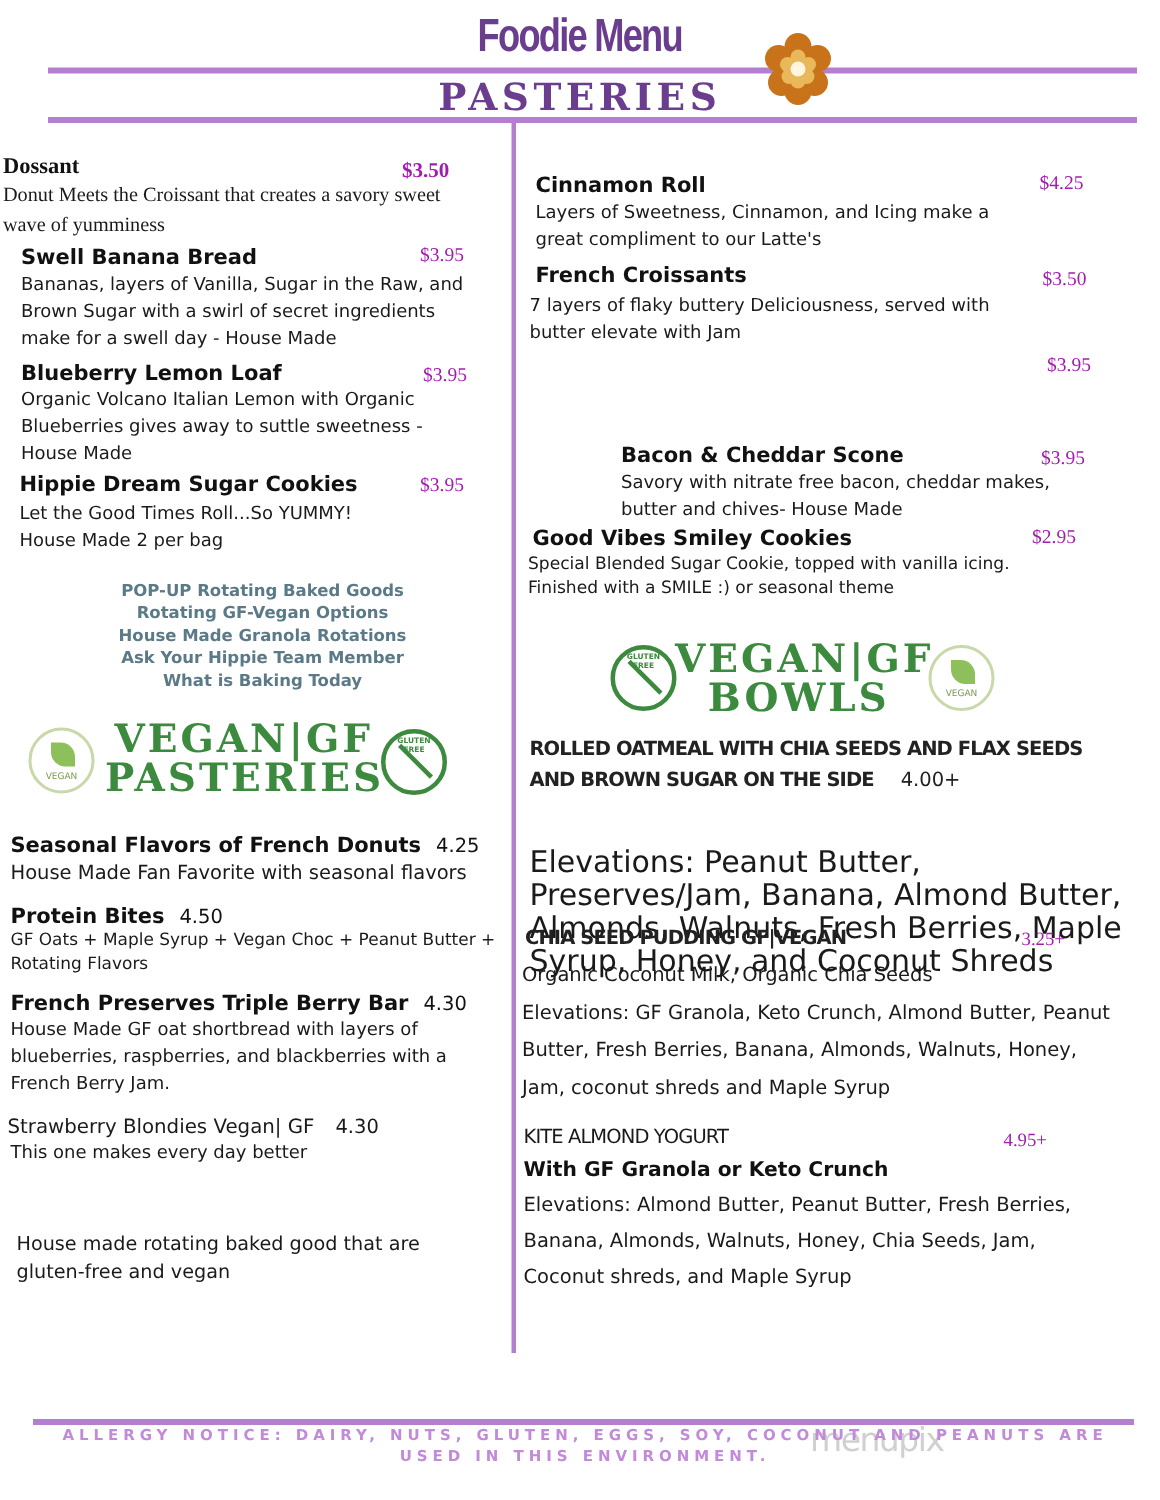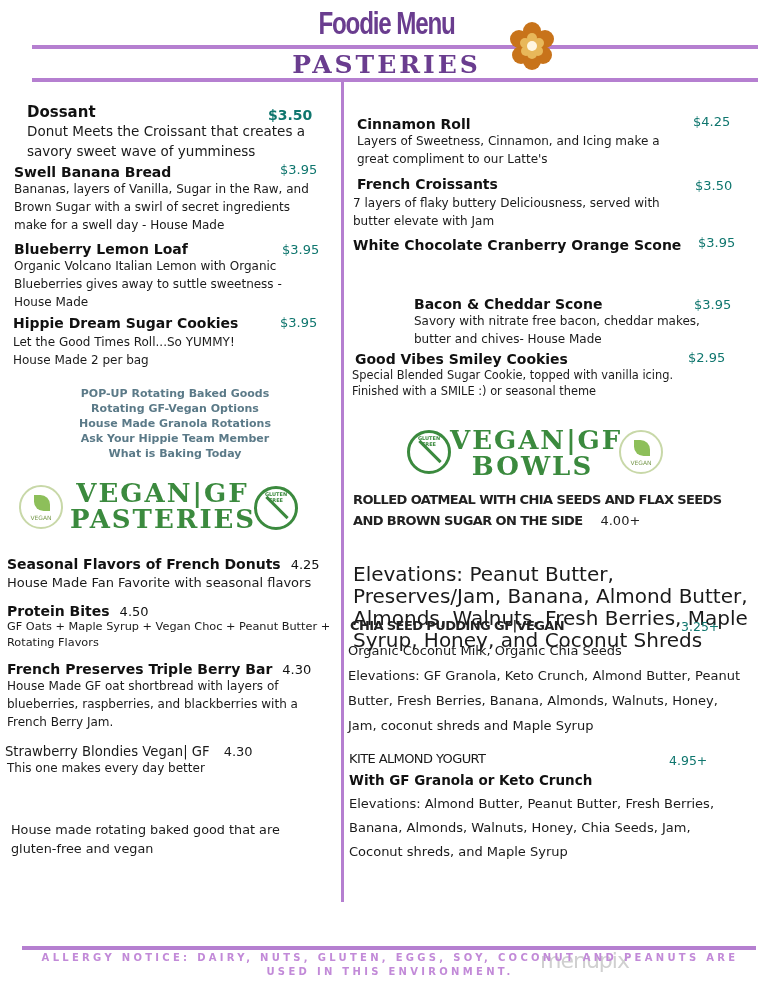--- a/index.html
+++ b/index.html
@@ -18,21 +18,21 @@
     font-family: "DejaVu Serif", serif; font-weight: bold; font-size: 25px;
     color: #6a3d8f; letter-spacing: 3px;
   }
   .vline { position: absolute; left: 341px; top: 80px; width: 3px; height: 822px; background: #b57fd0; }
 
   .flower { position: absolute; left: 507px; top: 21px; width: 50px; height: 50px; }
 
   .item { position: absolute; }
   .name { font-weight: bold; font-size: 14px; color: #111; white-space: nowrap; }
   .desc { font-size: 12px; line-height: 18px; color: #1a1a1a; }
-  .price { position: absolute; font-size: 13px; color: #0f766e; white-space: nowrap; }
+  .price { position: absolute; font-size: 13px; color: #a21caf; white-space: nowrap; font-family: Liberation Serif, serif; }
   .inline-price { font-weight: normal; font-size: 13px; margin-left: 10px; }
 
   .popup {
     position: absolute; left: 40px; width: 270px; top: 386px; text-align: center;
     font-size: 11px; font-weight: bold; color: #5b7a88; line-height: 15px;
   }
 
   .vegan-head {
     position: absolute; text-align: center; font-family: "DejaVu Serif", serif;
     font-weight: bold; color: #3b8a3e; line-height: 26px;
@@ -74,21 +74,21 @@
     <circle cx="19" cy="30" r="5"></circle>
       <circle cx="18" cy="22" r="5"></circle>
       <circle cx="25" cy="33" r="5"></circle>
   </g>
   <circle cx="25" cy="25" r="5" fill="#fff6e0"></circle>
 </svg>
 <div class="subtitle">PASTERIES</div>
 <div class="hline" style="left:32px; top:78px; width:726px;"></div>
 <div class="vline"></div>
 
-<div class="item" style="left:27px; top:103px; width:300px;">
+<div class="item" style="left:2px; top:103px; width:300px;font-family:Liberation Serif, serif;">
   <div class="name" style="font-size:15px;">Dossant</div>
   <div class="desc" style="font-size:13.5px; line-height:20px; width:300px;">Donut Meets the Croissant that creates a savory sweet wave of yumminess</div>
 </div>
 <div class="price" style="left:268px; top:107px; font-weight:bold; font-size:14px;">$3.50</div>
 
 <div class="item" style="left:14px; top:164px; width:310px;">
   <div class="name">Swell Banana Bread</div>
   <div class="desc" style="width:305px;">Bananas, layers of Vanilla, Sugar in the Raw, and Brown Sugar with a swirl of secret ingredients make for a swell day - House Made</div>
 </div>
 <div class="price" style="left:280px; top:162px;">$3.95</div>
@@ -154,21 +154,20 @@
 </div>
 <div class="price" style="left:693px; top:114px;">$4.25</div>
 
 <div class="item" style="left:353px; top:176px; width:345px;">
   <div class="name" style="margin-left:4px;">French Croissants</div>
   <div class="desc" style="width:340px; margin-top:2px;">7 layers of flaky buttery Deliciousness, served with butter elevate with Jam</div>
 </div>
 <div class="price" style="left:695px; top:178px;">$3.50</div>
 
 <div class="item" style="left:353px; top:237px; width:385px;">
-  <div class="name">White Chocolate Cranberry Orange Scone</div>
 </div>
 <div class="price" style="left:698px; top:235px;">$3.95</div>
 
 <div class="item" style="left:366px; top:296px; width:340px;margin-left:48px;">
   <div class="name">Bacon &amp; Cheddar Scone</div>
   <div class="desc" style="width:320px;">Savory with nitrate free bacon, cheddar makes, butter and chives- House Made</div>
 </div>
 <div class="price" style="left:694px; top:297px;">$3.95</div>
 
 <div class="item" style="left:352px; top:351px; width:360px;">

